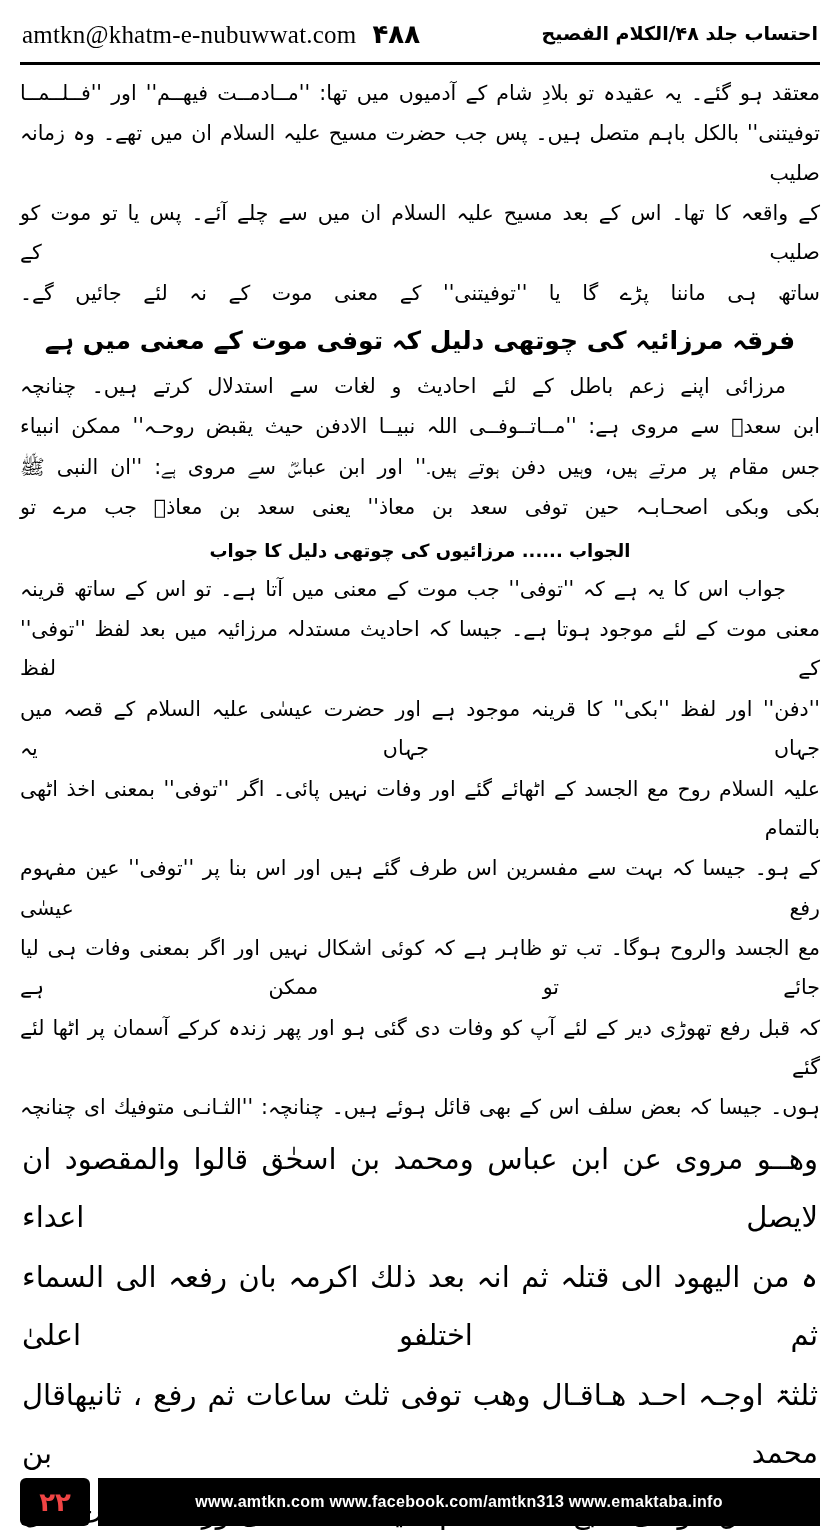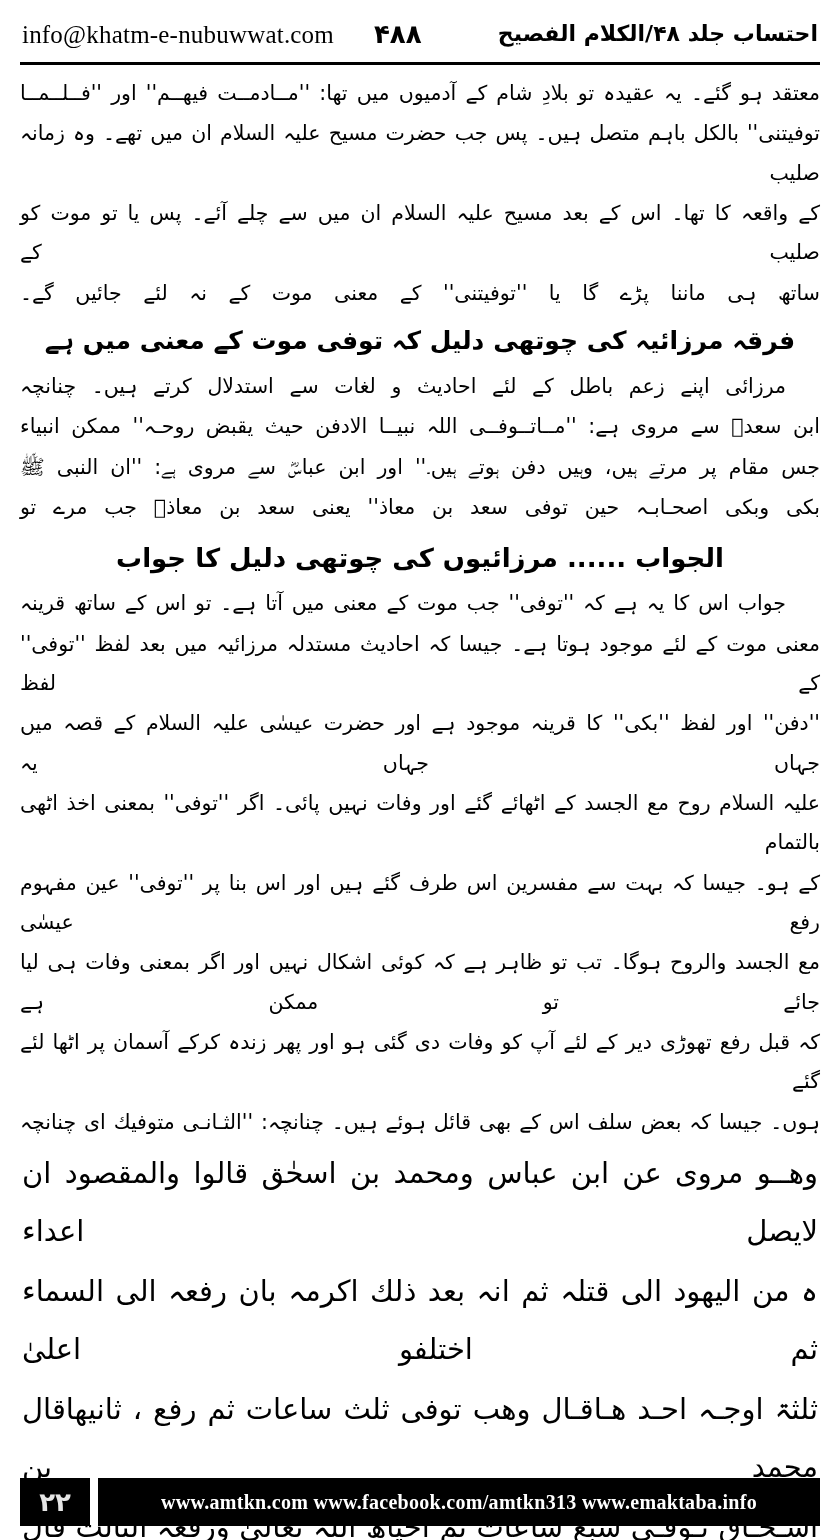--- a/index.html
+++ b/index.html
@@ -33,21 +33,21 @@
     right: 22px;
     height: 52px;
     display: flex;
     align-items: center;
     justify-content: space-between;
     direction: rtl;
   }
   .header-right {
     direction: rtl;
     font-family: "DejaVu Sans", sans-serif;
-    font-size: 22px;
+    font-size: 19px;
     font-weight: bold;
     white-space: nowrap;
     line-height: 1.15;
     margin-left: 40px;
   }
   .header-left {
     direction: ltr;
     display: flex;
     align-items: baseline;
     gap: 16px;
@@ -55,21 +55,20 @@
   }
   .header-email {
     font-family: "Liberation Serif", serif;
     font-size: 25px;
     letter-spacing: 0.2px;
   }
   .header-pageno {
     font-family: "DejaVu Sans", sans-serif;
     font-size: 26px;
     font-weight: bold;
-    margin-left: 24px;
   }
   .header-rule {
     position: absolute;
     top: 62px;
     left: 20px;
     width: 800px;
     height: 3px;
     background: #000;
   }
 
@@ -112,21 +111,21 @@
     font-weight: normal;
     direction: rtl;
     line-height: 2.0;
     text-align: justify;
     text-align-last: justify;
     margin: 2px;
     letter-spacing: 0.4px;
   }
   .sec-title {
     font-family: "DejaVu Sans", sans-serif;
-    font-size: 26px;
+    font-size: 18px;
     font-weight: bold;
     direction: rtl;
     text-align: center;
     text-align-last: center;
     line-height: 1.8;
     margin: 8px 0 2px 0;
   }
 
   
   .footer {
@@ -142,51 +141,52 @@
     top: 0;
     right: 0;
     height: 48px;
     background: #000;
     display: flex;
     align-items: center;
     justify-content: center;
   }
   .footer-links {
     color: #fff;
-    font-family: Liberation Serif, serif;
-    font-size: 20px;
+    font-family: Liberation Sans, sans-serif;
+    font-size: 16px;
     font-weight: bold;
     letter-spacing: 0.3px;
     white-space: nowrap;
   }
   .footer-pageno {
     position: absolute;
     left: 0;
     top: 0;
     width: 70px;
     height: 48px;
     background: #000;
-    color: #e5e5e5;
+    color: #ef4444;
     display: flex;
     align-items: center;
     justify-content: center;
     font-family: "DejaVu Sans", sans-serif;
     font-size: 26px;
     font-weight: bold;
+    border-radius: 6px;
   }
 </style>
 </head>
 <body>
 
 <div class="page">
 
   <div class="header">
     <div class="header-right">احتساب جلد ۴۸/الکلام الفصیح</div>
     <div class="header-left">
-      <span class="header-email">info@khatm-e-nubuwwat.com</span>
+      <span class="header-email">amtkn@khatm-e-nubuwwat.com</span>
       <span class="header-pageno">۴۸۸</span>
     </div>
   </div>
   <div class="header-rule"></div>
 
   <div class="content">
 
     <p class="para">معتقد ہو گئے۔ یہ عقیدہ تو بلادِ شام کے آدمیوں میں تھا: ''مــادمــت فیھــم'' اور ''فــلــمــا</p>
     <p class="para">توفیتنی'' بالکل باہم متصل ہیں۔ پس جب حضرت مسیح علیہ السلام ان میں تھے۔ وہ زمانہ صلیب</p>
     <p class="para">کے واقعہ کا تھا۔ اس کے بعد مسیح علیہ السلام ان میں سے چلے آئے۔ پس یا تو موت کو صلیب کے</p>

